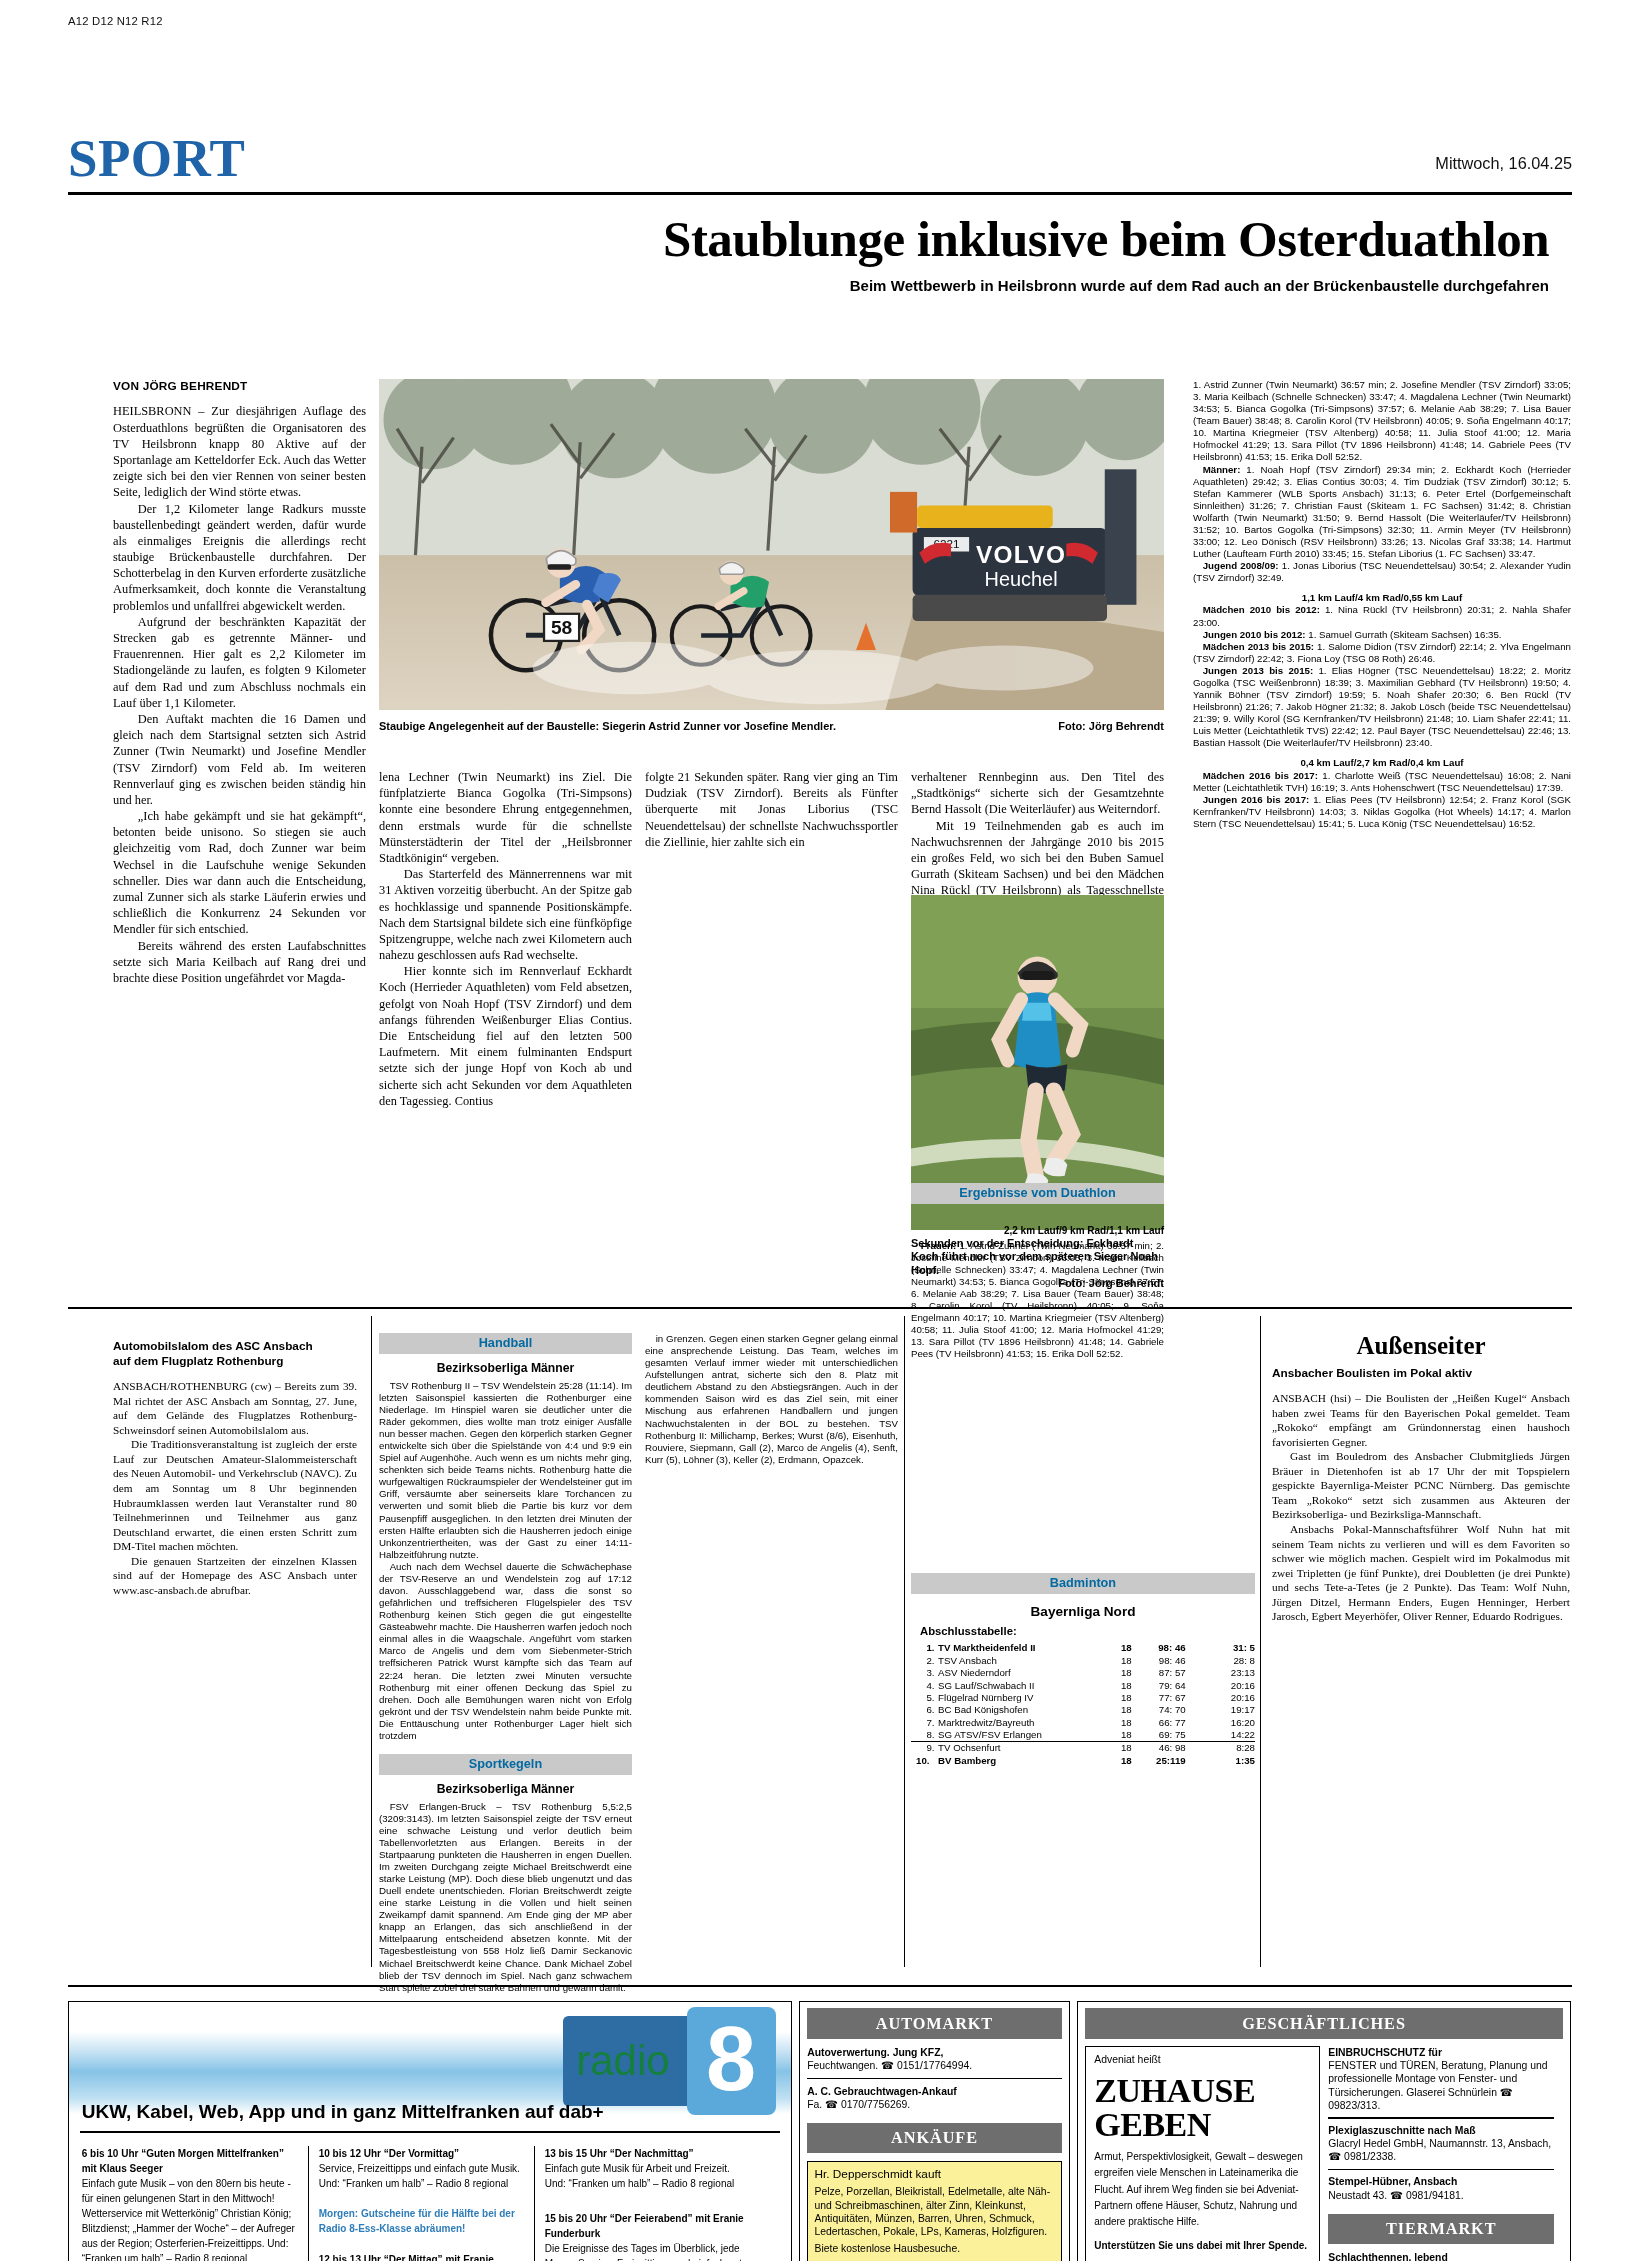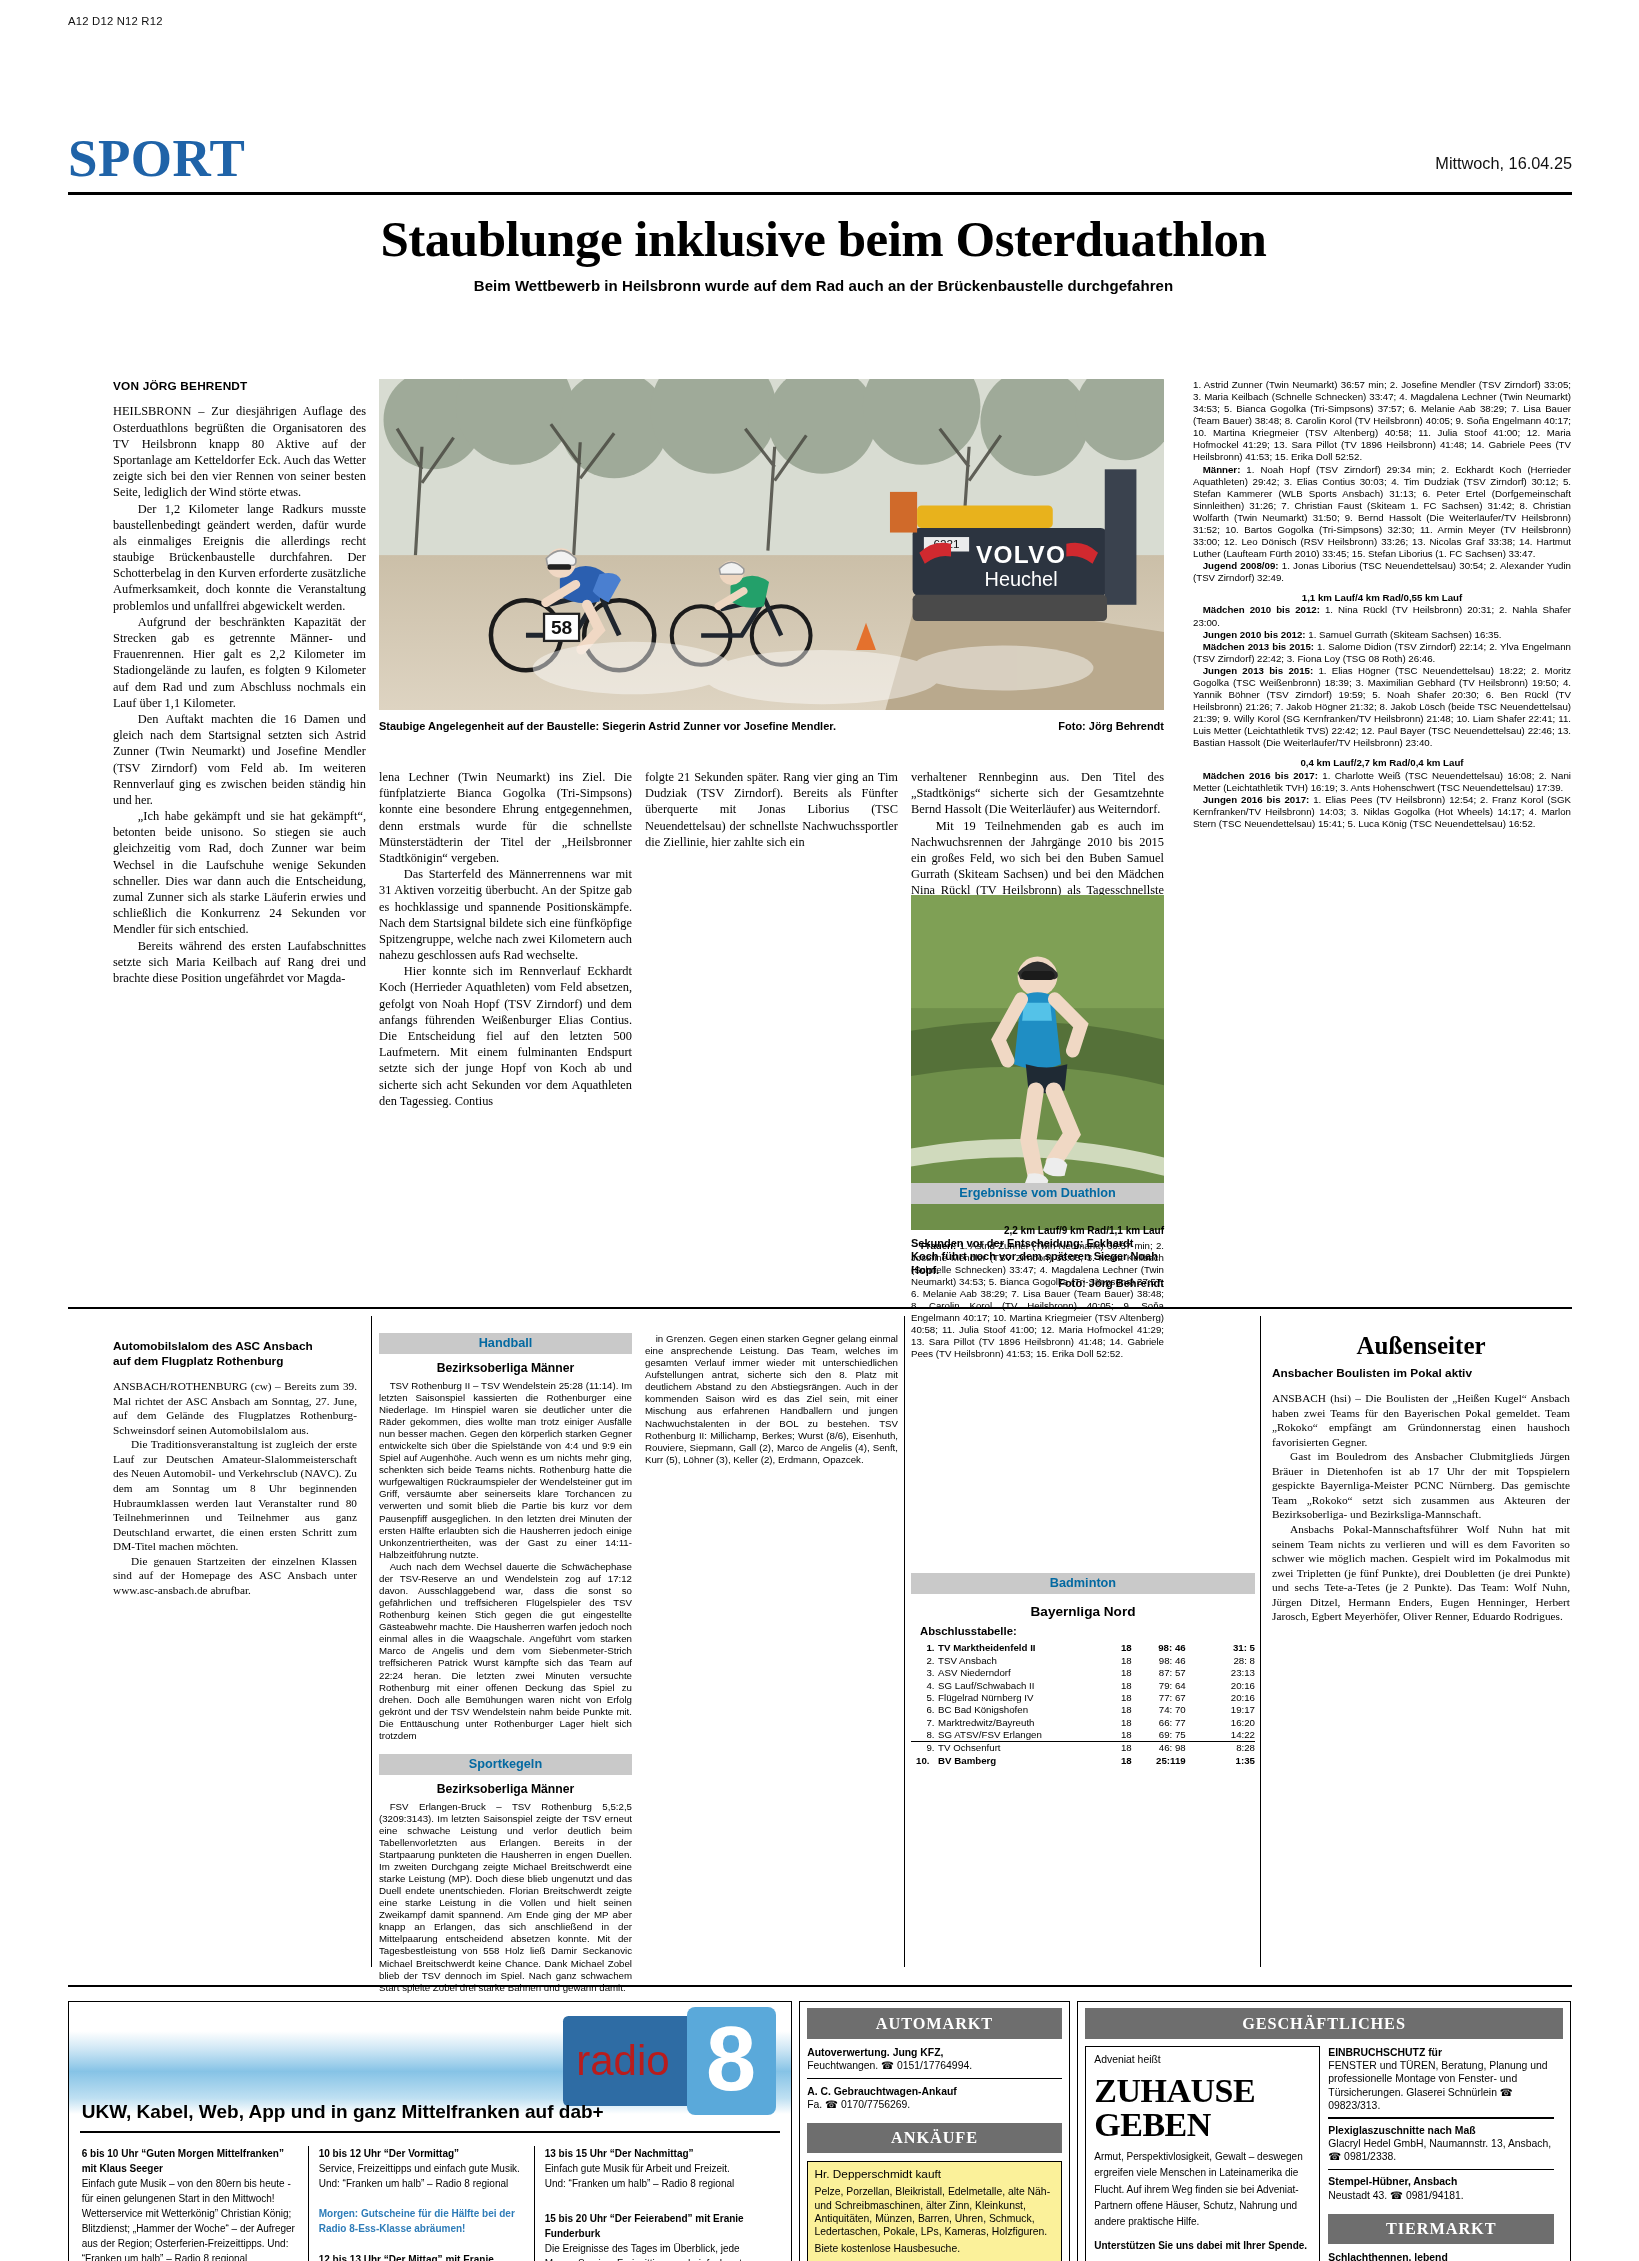--- a/index.html
+++ b/index.html
@@ -14,21 +14,21 @@
   
   .folio{position:absolute;left:68px;top:14.5px;font-family:"Liberation Sans",sans-serif;font-size:11.3px;letter-spacing:0.2px;color:#111;}
 
   
   .masthead{position:absolute;left:68px;top:136px;width:1504px;height:54px;}
   .masthead .sport{position:absolute;left:0;top:-4.5px;font-family:"Liberation Serif",serif;font-weight:bold;font-size:53px;letter-spacing:0.5px;color:#1f63a8;line-height:1;}
   .masthead .date{position:absolute;right:0;top:18px;font-family:"Liberation Sans",sans-serif;font-size:16.3px;color:#111;}
   .rule-thick{position:absolute;left:68px;top:192px;width:1504px;height:3.2px;background:#000;}
 
   
-  .headline{position:absolute;left:111px;top:213px;width:1425px;text-align:center;}
+  .headline{position:absolute;left:124px;top:213px;width:1425px;text-align:right;}
   .headline h1{margin:0;font-family:"Liberation Serif",serif;font-weight:bold;font-size:51px;line-height:1.02;letter-spacing:-0.5px;}
   .headline .sub{margin-top:11.8px;font-family:"Liberation Sans",sans-serif;font-weight:bold;font-size:15px;letter-spacing:0.05px;}
 
   
   .col{position:absolute;font-family:"Liberation Serif",serif;font-size:12.4px;line-height:1.305;}
   .col p{margin:0;text-indent:2.0em;text-align:justify;hyphens:auto;}
   .col p.first{text-indent:0;}
   .byline{font-family:"Liberation Sans",sans-serif;font-weight:bold;font-size:11.8px;letter-spacing:0.2px;margin-bottom:9px;}
 
   #artcol1{left:113px;top:379px;width:253px;}
@@ -90,21 +90,21 @@
 
   
   .adbox{position:absolute;border:1.4px solid #000;box-sizing:border-box;background:#fff;}
 
   
   #radioad{left:68px;top:2001px;width:724px;height:374px;}
   .sky{position:absolute;left:0;top:0;width:100%;height:112px;
        background:linear-gradient(#ffffff 0%,#ffffff 26%,#cfe7f5 42%,#86c3e6 62%,#bfe0f2 86%,#ffffff 100%);}
   .r8logo{position:absolute;right:15.4px;top:6.3px;width:213px;height:109px;}
   .r8logo .box{position:absolute;left:0;top:8.1px;width:145px;height:90px;background:#2e6ca4;border-radius:5.4px;}
-  .r8logo .word{position:absolute;left:13.6px;top:32px;color:#b91c1c;font-family:"Liberation Sans",sans-serif;font-size:42px;line-height:1;}
+  .r8logo .word{position:absolute;left:13.6px;top:32px;color:#15803d;font-family:"Liberation Sans",sans-serif;font-size:42px;line-height:1;}
   .r8logo .eight{position:absolute;left:124px;top:-0.9px;width:89px;height:108px;background:#5aa9da;border-radius:8.1px;
                  color:#fff;font-family:"Liberation Sans",sans-serif;font-weight:bold;font-size:90px;line-height:105px;text-align:center;}
   .r8tag{position:absolute;left:12.7px;top:99px;font-family:"Liberation Sans",sans-serif;font-weight:bold;font-size:19px;}
   .r8rule{position:absolute;left:11px;top:129px;width:700px;height:2.3px;background:#000;}
   .r8cols{position:absolute;left:12.7px;top:144px;width:696px;display:flex;}
   .r8col{width:226px;padding-right:10px;box-sizing:border-box;font-family:"Liberation Sans",sans-serif;font-size:10px;line-height:1.5;}
   .r8col + .r8col{border-left:0.9px solid #000;padding-left:10px;}
   .r8col .hl{font-weight:bold;}
   .r8col .blue{color:#2e7cb8;font-weight:bold;}
 

